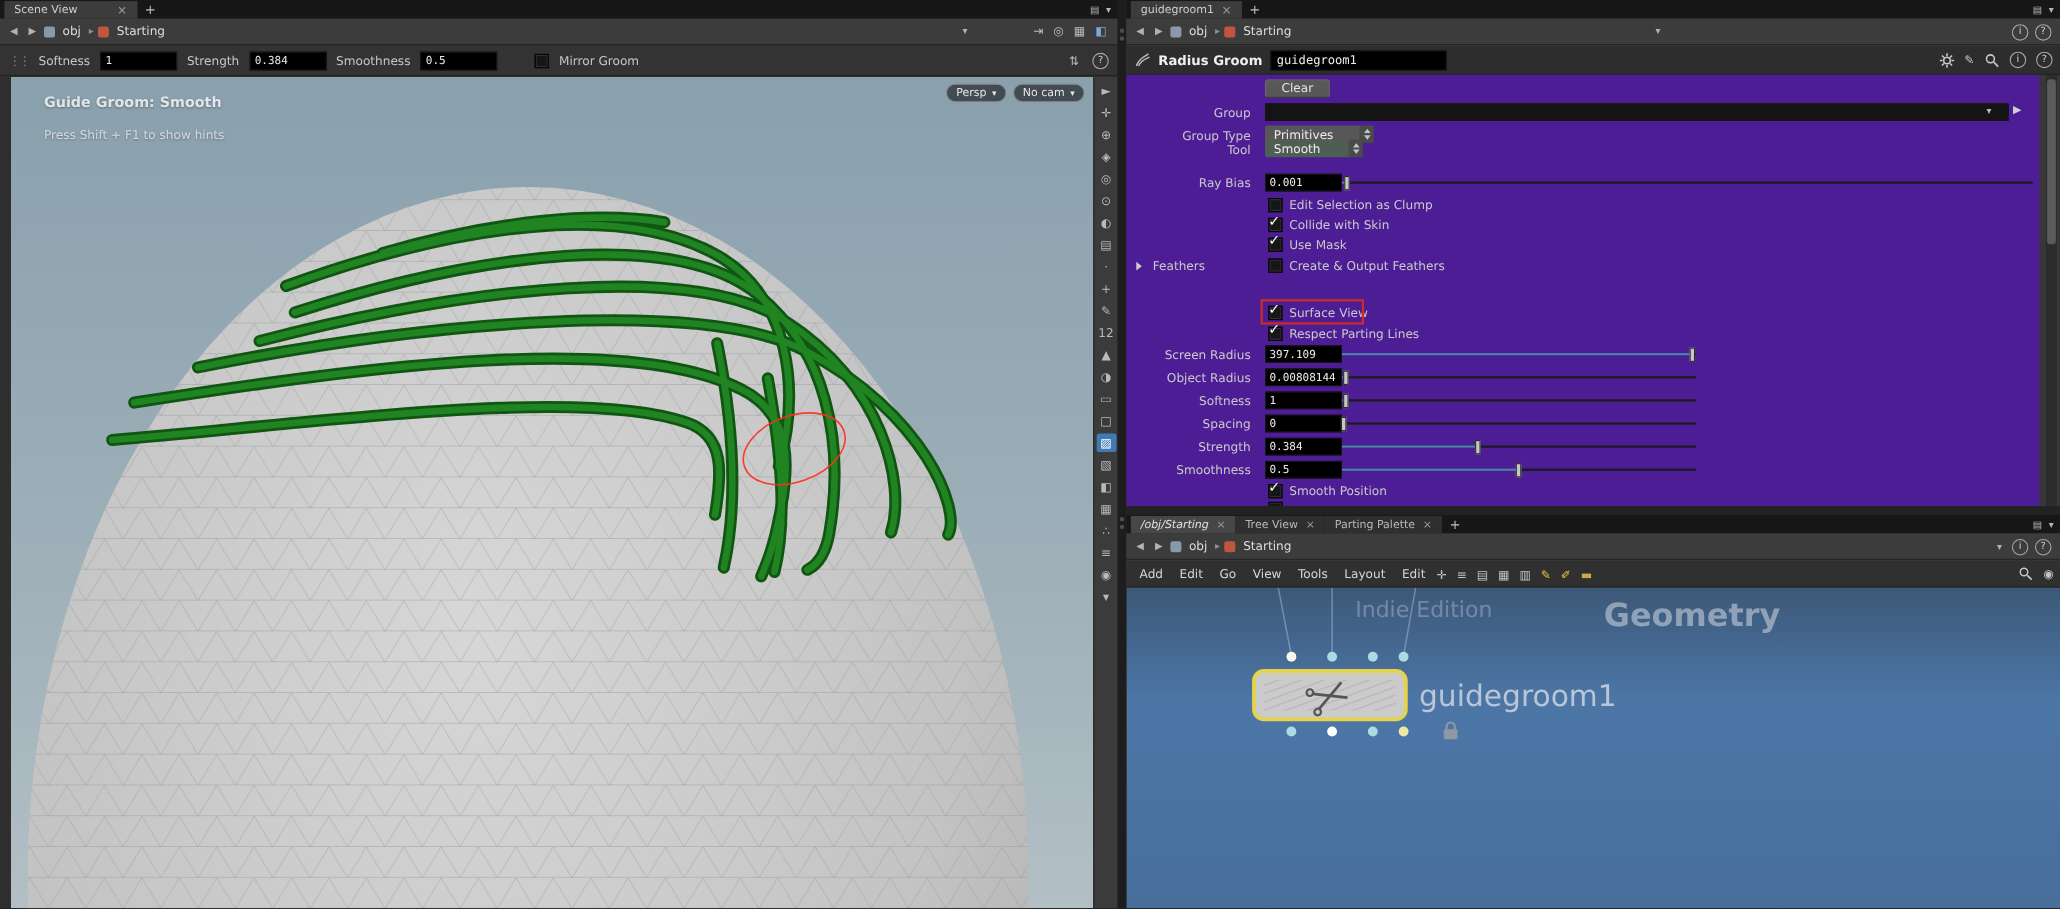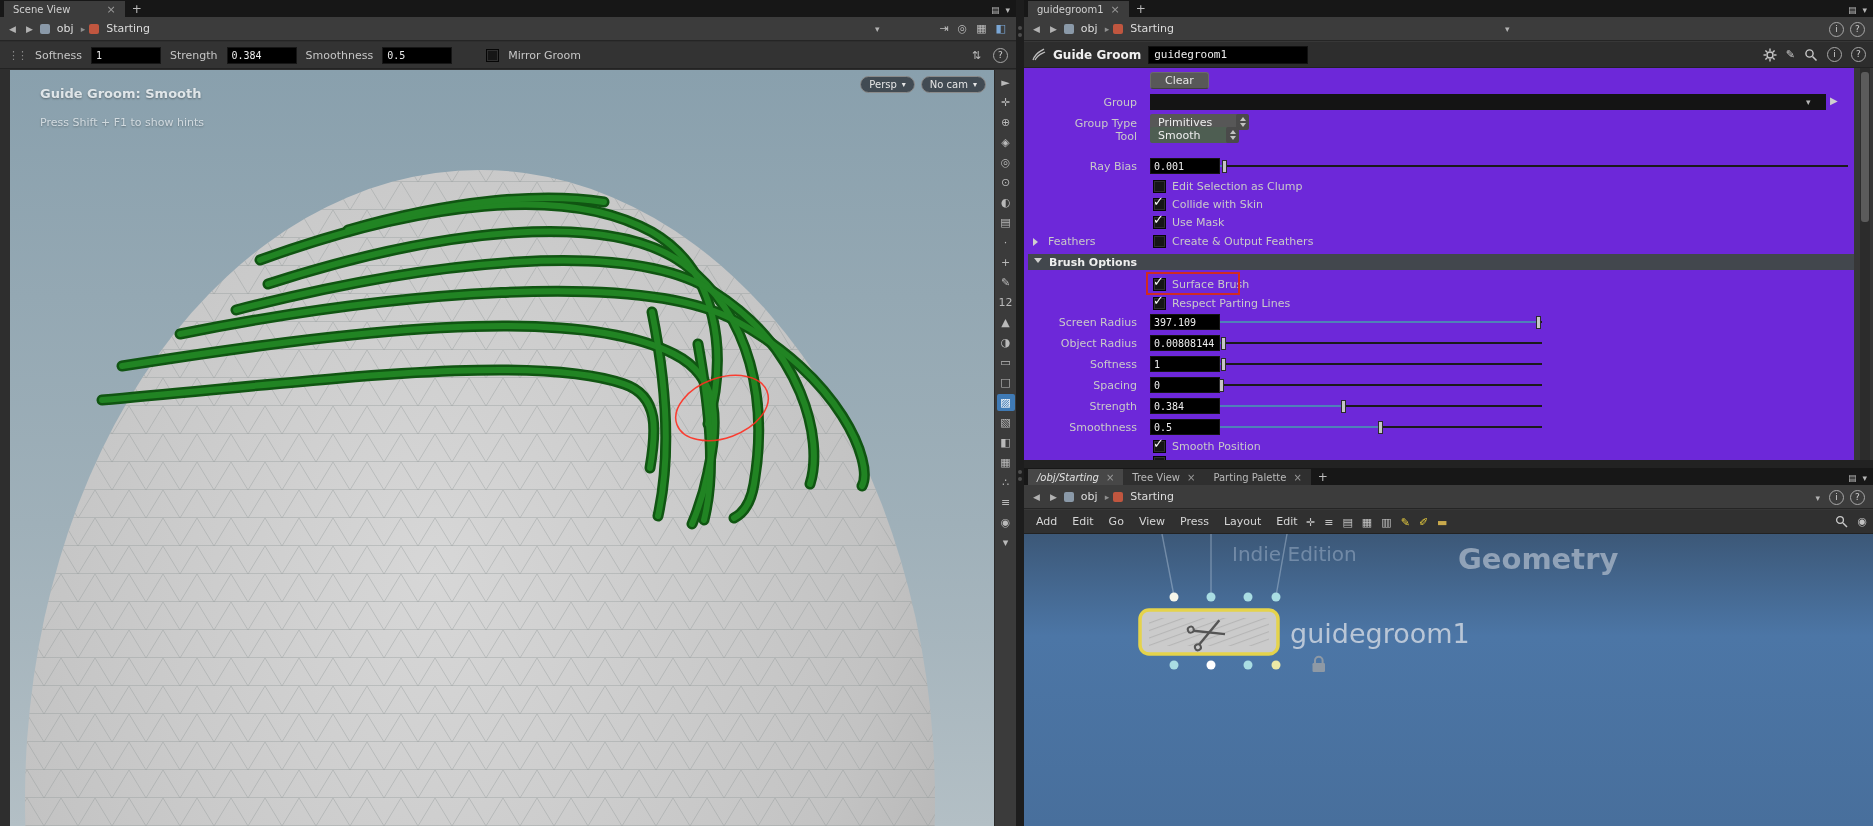--- a/index.html
+++ b/index.html
@@ -35,21 +35,21 @@
   
   .splitter{position:absolute;left:1016px;top:0;width:8px;height:826px;background:#1d1d1d;}
   .grip{position:absolute;left:2px;width:4px;height:4px;border-radius:50%;background:#4e4e4e;}
   .leftstrip{position:absolute;left:0;top:70px;width:10px;height:756px;background:#2e2e2e;border-right:1px solid #242424;}
   
   .right{position:absolute;left:1024px;top:0;width:849px;height:826px;background:#373737;}
   .pheader{position:absolute;left:0;top:42px;width:849px;height:26px;background:#2d2d2d;border-bottom:1px solid #222;display:flex;align-items:center;gap:7px;padding:0 7px;box-sizing:border-box;}
   .pheader .ptype{font-weight:bold;color:#f0f0f0;font-size:12px;}
   .namefield{background:#000;color:#ededed;font-family:"DejaVu Sans Mono","Liberation Mono",monospace;font-size:11px;border:1px solid #111;height:16px;width:148px;padding:0 5px;}
   .hicons{margin-left:auto;display:flex;align-items:center;gap:9px;}
-  .params{position:absolute;left:0;top:68px;width:830px;height:392px;background:#6d28d9;overflow:hidden;}
+  .params{position:absolute;left:0;top:68px;width:830px;height:392px;background:#4c1d95;overflow:hidden;}
   .prow{position:absolute;left:0;height:17px;width:849px;}
   .plabel{position:absolute;left:0;top:2px;width:113px;text-align:right;color:#c9c9c9;white-space:nowrap;}
   .pfield{position:absolute;left:126px;top:0;width:62px;background:#000;color:#ededed;font-family:"DejaVu Sans Mono","Liberation Mono",monospace;font-size:10px;border:1px solid #141414;height:14px;padding:0 3px;}
   .pslider{position:absolute;top:2px;height:13px;}
   .pslider .track{position:absolute;left:0;right:0;top:5px;height:2px;background:#1b1b1b;}
   .pslider .fill{position:absolute;left:0;top:5px;height:2px;background:#4f81b8;}
   .pslider .handle{position:absolute;top:0;width:5px;height:13px;background:#c6c6c6;border:1px solid #2c2c2c;margin-left:-3px;box-sizing:border-box;}
   .cb{position:relative;width:11px;height:11px;background:#161616;border:1px solid #060606;box-shadow:inset 0 0 0 1px #303030;display:inline-block;flex:0 0 auto;}
   .cb.checked::after{content:"✓";position:absolute;left:-1px;top:-5px;color:#fafafa;font-size:13px;font-weight:bold;}
   .cbrow{position:absolute;display:flex;align-items:center;gap:6px;height:15px;}
@@ -260,21 +260,21 @@
       <div class="a" style="right:8px;top:5px;display:flex;gap:6px;">
         <span class="circle-ic">i</span>
         <span class="circle-ic">?</span>
       </div>
     </div>
 
     <div class="pheader">
       <svg width="15" height="15" viewBox="0 0 15 15">
         <path d="M2,13 C5,5 9,5 13,2 M4,13 C7,7 10,7 14,5" fill="none" stroke="#bfbfbf" stroke-width="1.3"></path>
       </svg>
-      <span class="ptype">Guide Groom</span>
+      <span class="ptype">Radius Groom</span>
       <input class="namefield" readonly="" value="guidegroom1" style="">
       <div class="hicons">
         <svg width="14" height="14" viewBox="0 0 14 14">
             <circle cx="7" cy="7" r="3" fill="none" stroke="#c9c9c9" stroke-width="1.4"></circle>
             <g stroke="#c9c9c9" stroke-width="1.4">
               <line x1="7" y1="0.5" x2="7" y2="3"></line>
               <line x1="7" y1="11" x2="7" y2="13.5"></line>
               <line x1="0.5" y1="7" x2="3" y2="7"></line>
               <line x1="11" y1="7" x2="13.5" y2="7"></line>
               <line x1="2.4" y1="2.4" x2="4.2" y2="4.2"></line>
@@ -353,28 +353,24 @@
 
       <div class="cbrow" style="left:6px;top:166px;">
         <span class="tri-r" style="margin-top:0;"></span>
         <span class="cblabel">Feathers</span>
       </div>
       <div class="cbrow" style="left:129px;top:166px;">
         <span class="cb"></span>
         <span class="cblabel">Create &amp; Output Feathers</span>
       </div>
 
-      <div class="secthdr" style="top:186px;">
-        <span class="tri-d" style="margin-top:0;"></span>
-        <span>Brush Options</span>
-      </div>
 
       <div class="cbrow" style="left:129px;top:209px;">
         <span class="cb checked"></span>
-        <span class="cblabel">Surface Brush</span>
+        <span class="cblabel">Surface View</span>
       </div>
       <div class="redbox" style="left:122px;top:204px;width:90px;height:19px;"></div>
 
       <div class="cbrow" style="left:129px;top:228px;">
         <span class="cb checked"></span>
         <span class="cblabel">Respect Parting Lines</span>
       </div>
 
       <div class="prow" style="top:246px;">
         <span class="plabel">Screen Radius</span>
@@ -489,21 +485,21 @@
         <span class="circle-ic">i</span>
         <span class="circle-ic">?</span>
       </div>
     </div>
 
     <div class="menubar">
       <span>Add</span>
       <span>Edit</span>
       <span>Go</span>
       <span>View</span>
-      <span>Press</span>
+      <span>Tools</span>
       <span>Layout</span>
       <span>Edit</span>
       <div class="mb-ic a" style="left:282px;top:6px;">
         <span>✛</span>
         <span>≡</span>
         <span>▤</span>
         <span>▦</span>
         <span>▥</span>
         <span style="color:#e3c93e;">✎</span>
         <span style="color:#e3c93e;">✐</span>

